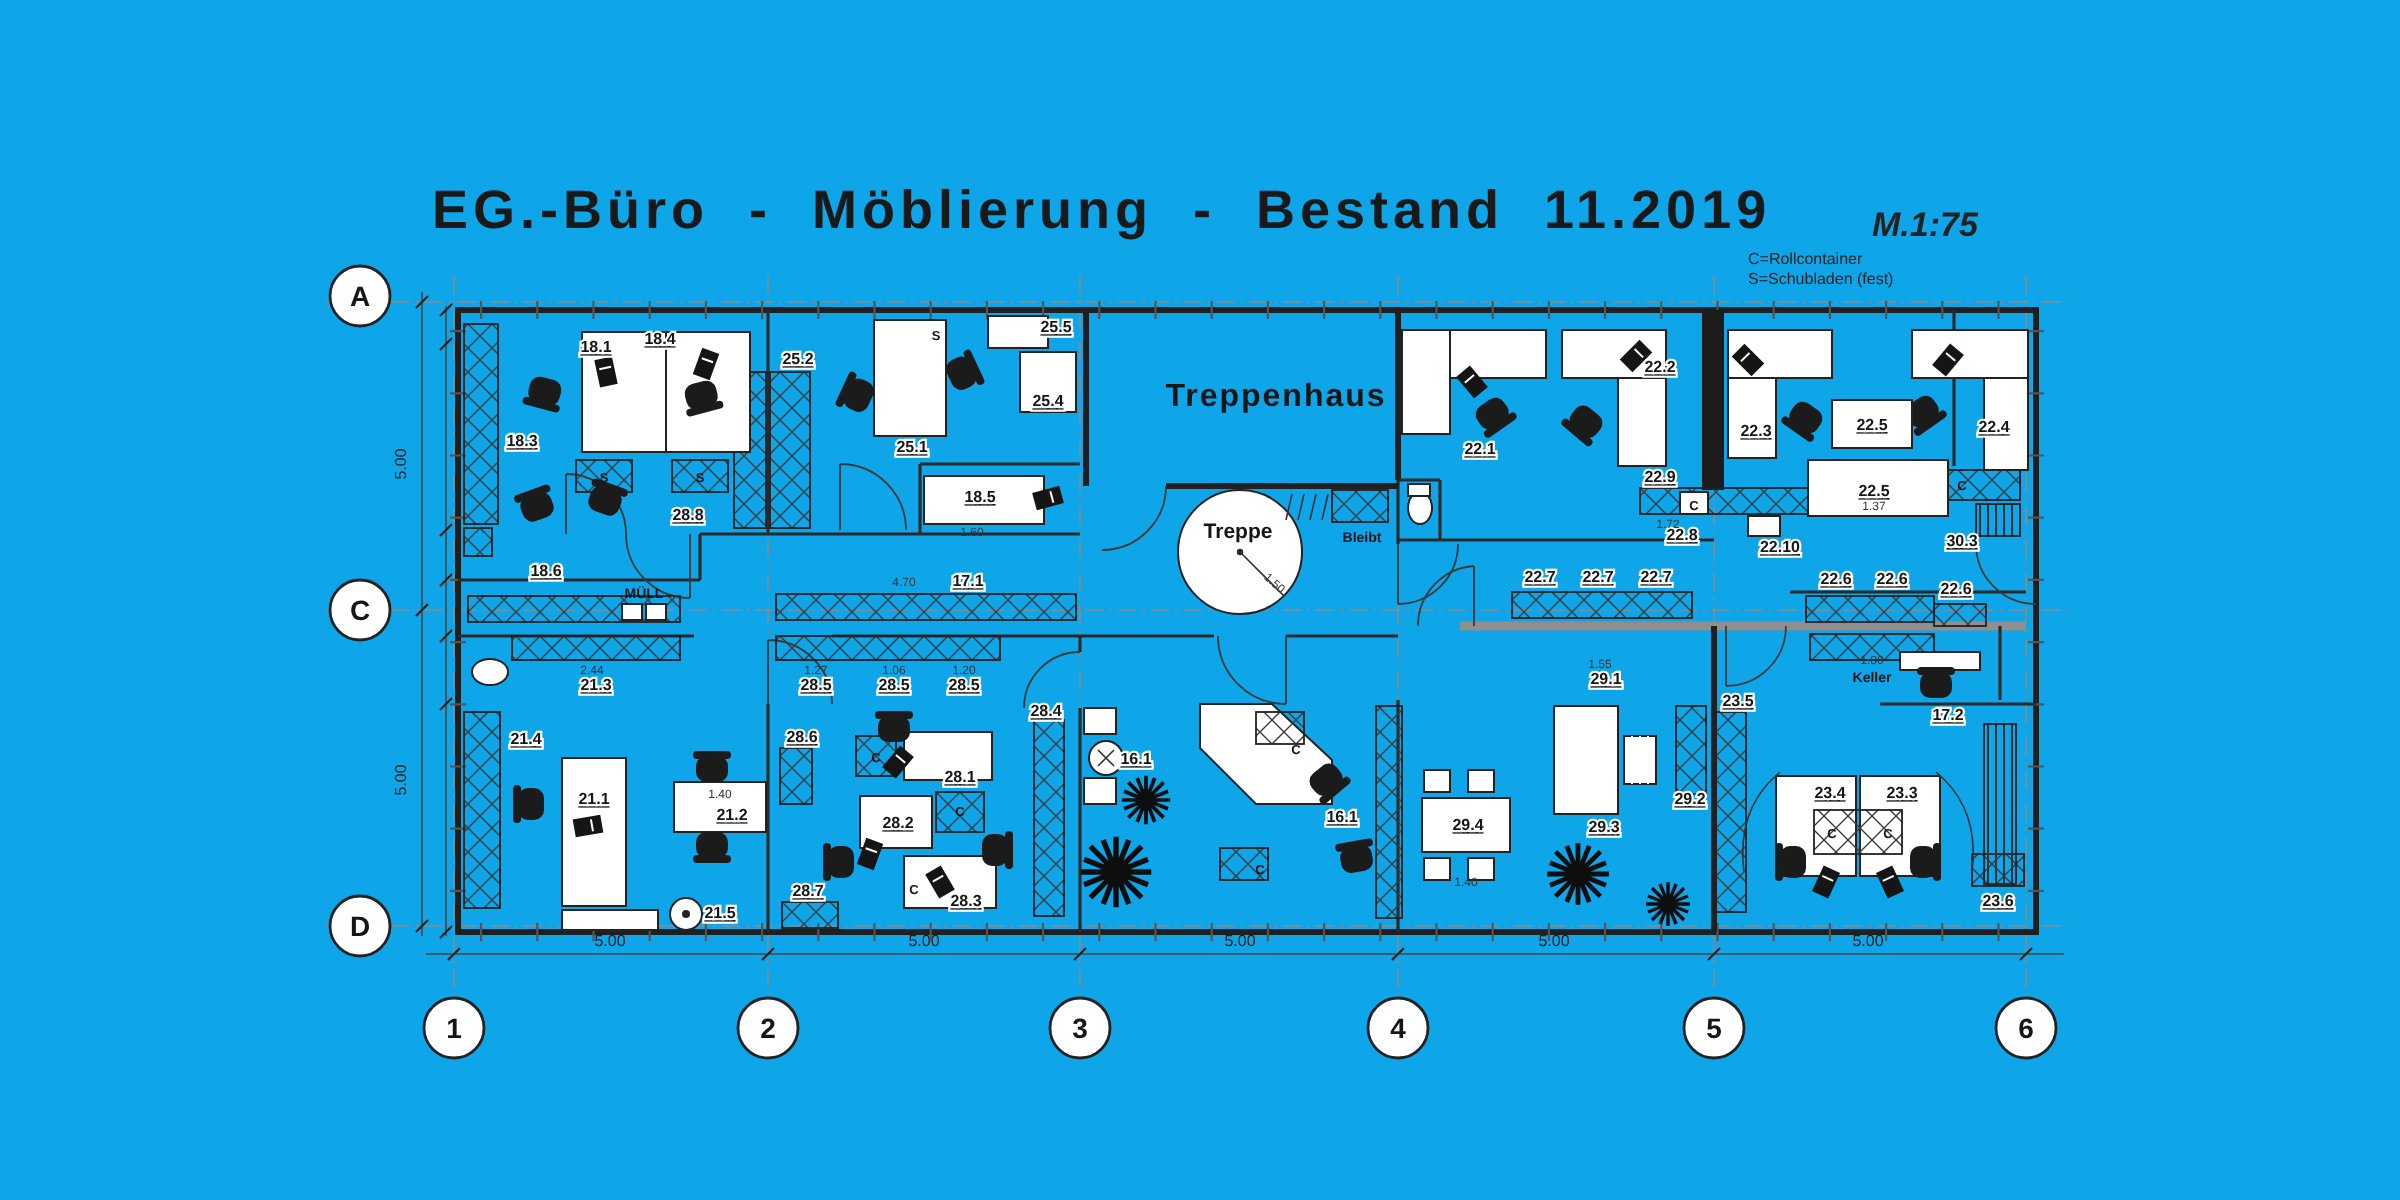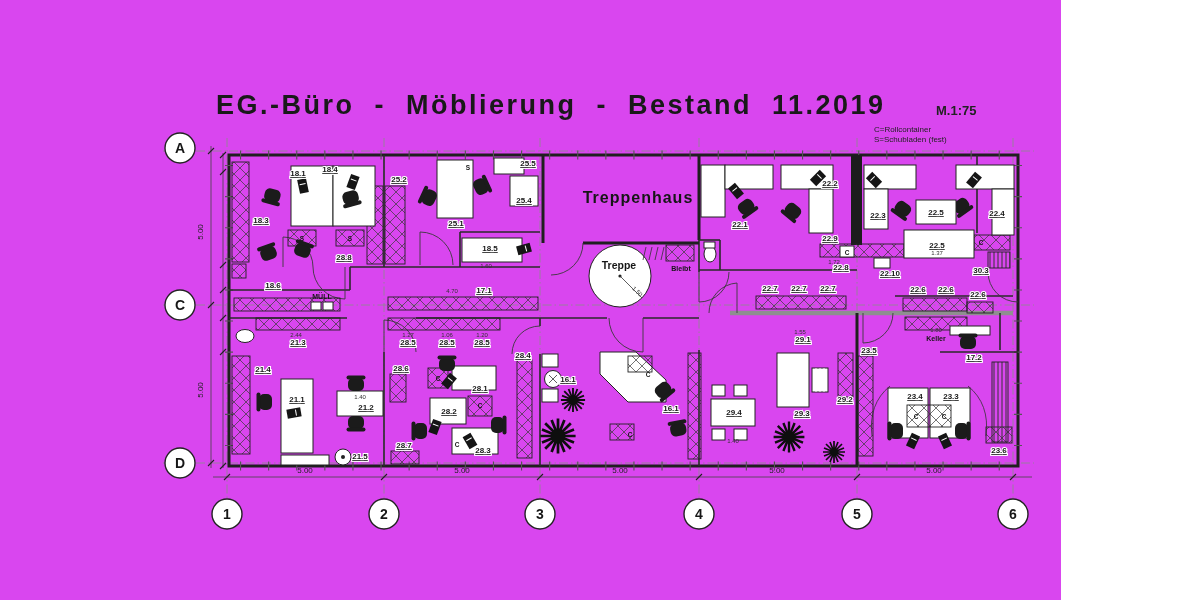--- a/index.html
+++ b/index.html
@@ -1,20 +1,20 @@
 <!DOCTYPE html>
 <html><head>
 <meta charset="utf-8">
 <style>
   html,body{margin:0;padding:0;background:#ffffff;}
-  #stage{position:relative;width:1061px;height:600px;background:#d946ef;overflow:hidden;
+  #stage{position:relative;width:1200px;height:600px;background:#0ea5e9;overflow:hidden;
          font-family:"Liberation Sans",sans-serif;color:#1a1a1a;}
   #plan-title{position:absolute;left:216px;top:90px;font-size:27px;font-weight:bold;
               letter-spacing:2.5px;word-spacing:10px;white-space:nowrap;color:#191919;}
-  #plan-scale{position:absolute;left:936px;top:103px;font-size:13px;font-weight:bold;color:#222;}
+  #plan-scale{position:absolute;left:936px;top:103px;font-size:17px;font-weight:bold;color:#222;font-style:italic;}
   #plan-legend{position:absolute;left:874px;top:125px;font-size:8px;font-weight:normal;
                line-height:10px;color:#222;white-space:nowrap;}
   svg text{font-family:"Liberation Sans","DejaVu Sans",sans-serif;fill:#161616;}
   svg text.rlabel{font-size:8px;font-weight:bold;text-decoration:underline;
                   paint-order:stroke;stroke:#ffffff;stroke-width:2.2px;}
   svg text.big{font-size:16px;font-weight:bold;letter-spacing:1px;}
   svg text.med{font-size:10.5px;font-weight:bold;}
   svg text.sm{font-size:7px;font-weight:bold;}
   svg text.dim{font-size:6px;font-weight:normal;fill:#333;}
   svg text.dim2{font-size:8px;font-weight:normal;fill:#222;}

